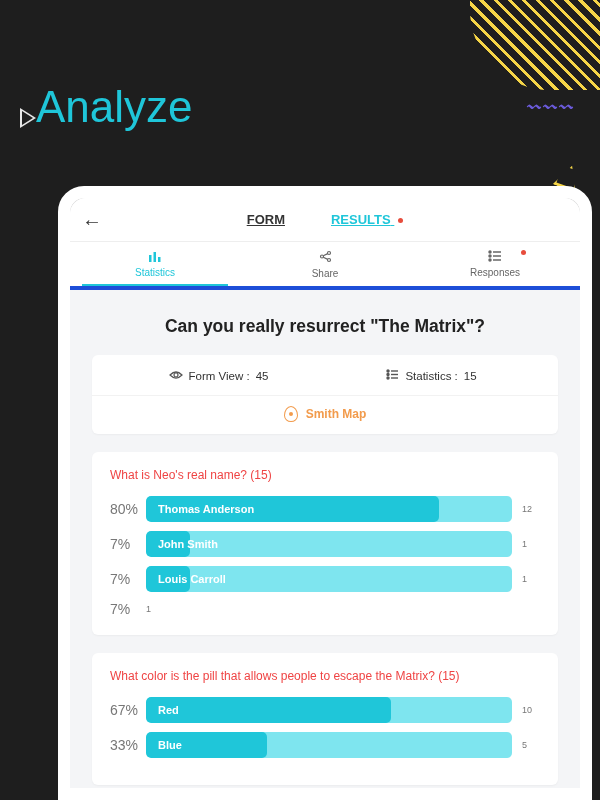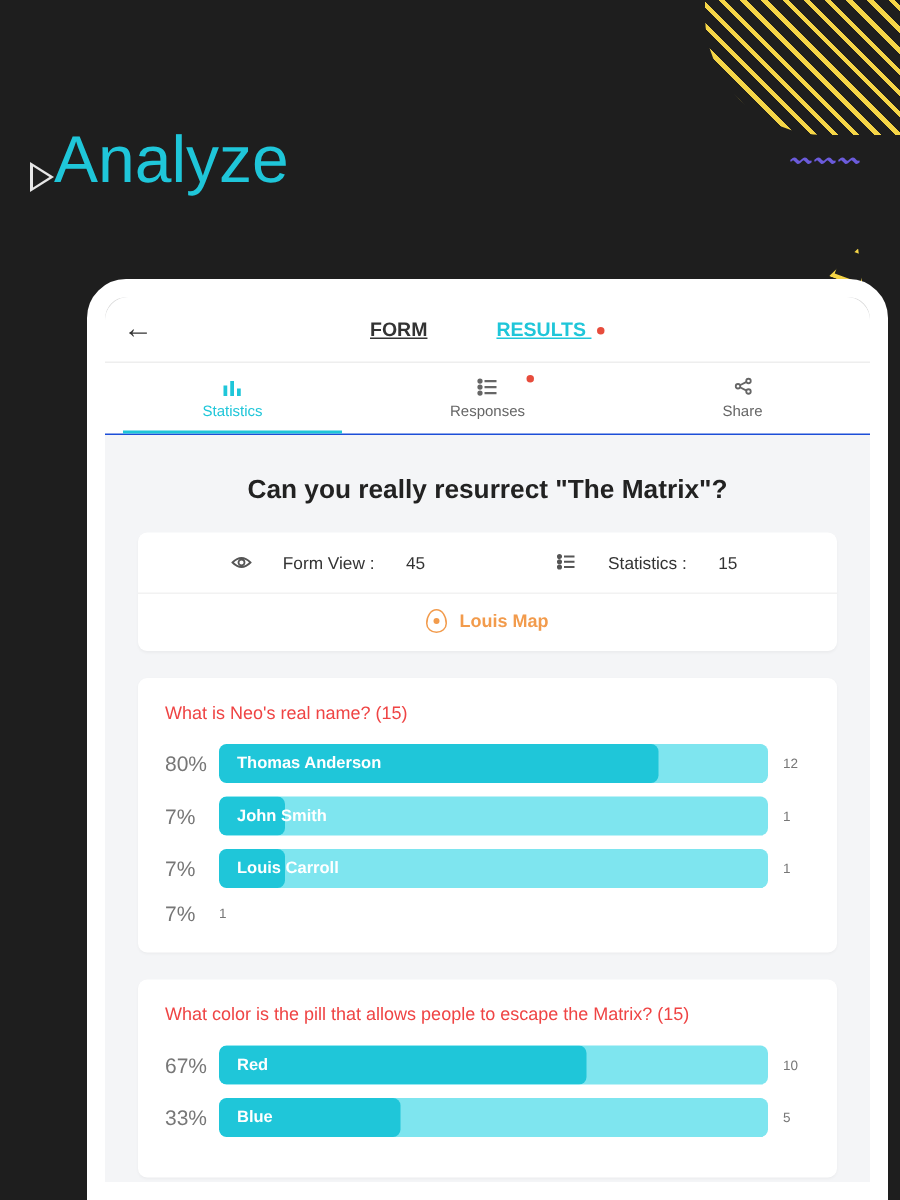--- a/index.html
+++ b/index.html
@@ -85,21 +85,21 @@
   .back {
     width: 44px; display:flex; align-items:center; justify-content:center;
     font-size: 20px; color:#333;
   }
   .topnav-tabs { flex:1; display:flex; justify-content:center; gap: 30px; }
   .topnav-tab { font-size: 13px; font-weight:700; color:#333; padding: 12px 8px; position:relative;text-decoration:underline;}
   .topnav-tab.active { color:#1fc6d9; }
   .topnav-tab .dot { width:5px;height:5px;background:#e74c3c;border-radius:50%;display:inline-block;margin-left:4px;vertical-align:middle;}
   
   .subtabs {
-    background:#fff; height:48px; display:flex; border-bottom:1px solid #1d4ed8;justify-content:space-between;
+    background:#fff; height:48px; display:flex; border-bottom:4px solid #1d4ed8;justify-content:space-between;
   }
   .subtab {
     flex:1; display:flex; flex-direction:column; align-items:center; justify-content:center;
     font-size:10px; color:#666; position:relative; gap:3px;
   }
   .subtab.active { color:#1fc6d9; }
   .subtab.active::after {
     content:''; position:absolute; bottom:0; left:12px; right:12px; height:2px; background:#1fc6d9;
   }
   .subtab .dot { position:absolute; top:8px; right:32%; width:5px;height:5px;background:#e74c3c;border-radius:50%;}
@@ -108,21 +108,21 @@
   .content { padding: 0 22px; }
   .page-title {
     text-align:center; font-size:17.5px; font-weight:700; color:#222;
     padding: 26px 0 18px;
   }
   .stats-card {
     background:#fff; border-radius:6px; padding: 10px 0 0; margin-bottom: 18px;
     box-shadow: 0 1px 2px rgba(0,0,0,0.04);
   }
   .stats-row { display:flex; padding: 4px 20px 12px; }
-  .stat { flex:1; display:flex; align-items:center; justify-content:center; gap:21px; font-size:11.5px; color:#333;}
+  .stat { flex:1; display:flex; align-items:center; justify-content:center; gap:6px; font-size:11.5px; color:#333;}
   .stat-icon { color:#555; font-size:12px; }
   .heatmap-row {
     display:flex; align-items:center; justify-content:center; gap:8px;
     padding: 10px 0 12px; color:#f29b4c; font-size:12px; font-weight:600;
     border-top:1px solid #f2f2f2;
   }
   .heatmap-icon { width:14px;height:16px;border:1.5px solid #f29b4c;border-radius:50% 50% 50% 50% / 60% 60% 40% 40%; position:relative;}
   .heatmap-icon::after{content:'';position:absolute;left:50%;top:50%;width:4px;height:4px;background:#f29b4c;border-radius:50%;transform:translate(-50%,-50%);}
   
   .q-card {
@@ -176,47 +176,47 @@
   <div class="subtabs">
     <div class="subtab active">
       <span class="subtab-icon">
         <svg width="14" height="12" viewBox="0 0 14 12">
               <rect x="1" y="5" width="2.5" height="7" fill="currentColor"></rect>
               <rect x="5.5" y="2" width="2.5" height="10" fill="currentColor"></rect>
               <rect x="10" y="7" width="2.5" height="5" fill="currentColor"></rect>
             </svg>
       </span>
       <span>Statistics</span>
+    </div>
+    <div class="subtab">
+      <span class="subtab-icon">
+        <svg width="13" height="13" viewBox="0 0 13 13" stroke="currentColor" stroke-width="1.2" fill="none">
+              <circle cx="3" cy="6.5" r="1.5"></circle>
+              <circle cx="10" cy="3" r="1.5"></circle>
+              <circle cx="10" cy="10" r="1.5"></circle>
+              <line x1="4.3" y1="5.8" x2="8.7" y2="3.6"></line>
+              <line x1="4.3" y1="7.2" x2="8.7" y2="9.4"></line>
+            </svg>
+      </span>
+      <span>Share</span>
     </div>
     <div class="subtab">
       <span class="dot"></span>
       <span class="subtab-icon">
         <svg width="14" height="12" viewBox="0 0 14 12" stroke="currentColor" stroke-width="1.5">
               <circle cx="2" cy="2" r="1" fill="currentColor"></circle>
               <line x1="5" y1="2" x2="13" y2="2"></line>
               <circle cx="2" cy="6" r="1" fill="currentColor"></circle>
               <line x1="5" y1="6" x2="13" y2="6"></line>
               <circle cx="2" cy="10" r="1" fill="currentColor"></circle>
               <line x1="5" y1="10" x2="13" y2="10"></line>
             </svg>
       </span>
       <span>Responses</span>
     </div>
-    <div class="subtab">
-      <span class="subtab-icon">
-        <svg width="13" height="13" viewBox="0 0 13 13" stroke="currentColor" stroke-width="1.2" fill="none">
-              <circle cx="3" cy="6.5" r="1.5"></circle>
-              <circle cx="10" cy="3" r="1.5"></circle>
-              <circle cx="10" cy="10" r="1.5"></circle>
-              <line x1="4.3" y1="5.8" x2="8.7" y2="3.6"></line>
-              <line x1="4.3" y1="7.2" x2="8.7" y2="9.4"></line>
-            </svg>
-      </span>
-      <span>Share</span>
-    </div>
   </div>
 
   <div class="content">
     <div class="page-title">Can you really resurrect "The Matrix"?</div>
 
     <div class="stats-card">
       <div class="stats-row">
         <div class="stat">
           <span class="stat-icon">
             <svg width="14" height="10" viewBox="0 0 14 10" stroke="currentColor" fill="none" stroke-width="1.2">
@@ -237,21 +237,21 @@
                   <circle cx="2" cy="9" r="1" fill="currentColor"></circle>
                   <line x1="5" y1="9" x2="12" y2="9"></line>
                 </svg>
           </span>
           <span>Statistics :</span>
           <span>15</span>
         </div>
       </div>
       <div class="heatmap-row">
         <span class="heatmap-icon"></span>
-        <span>Louis Map</span>
+        <span>Smith Map</span>
       </div>
     </div>
 
     <div class="q-card">
       <div class="q-title">What is Neo's real name? (15)</div>
 
       <div class="bar-row">
         <div class="bar-pct"><span>80</span>%</div>
         <div class="bar-track">
           <div class="bar-fill" style="width:80%"></div>

